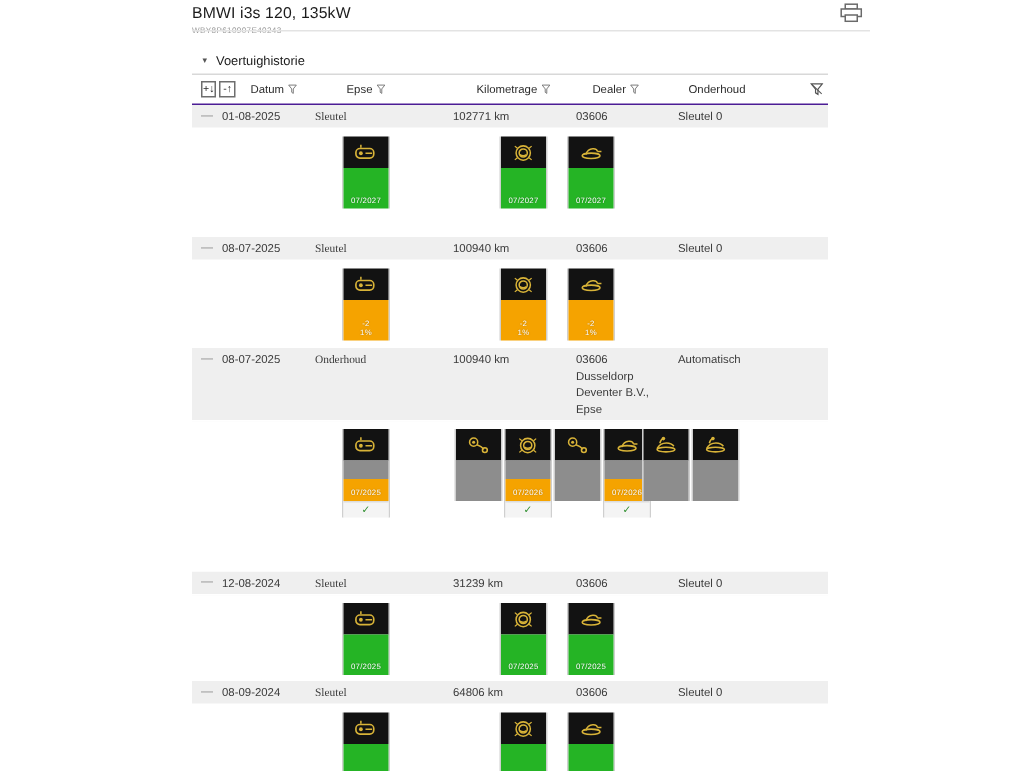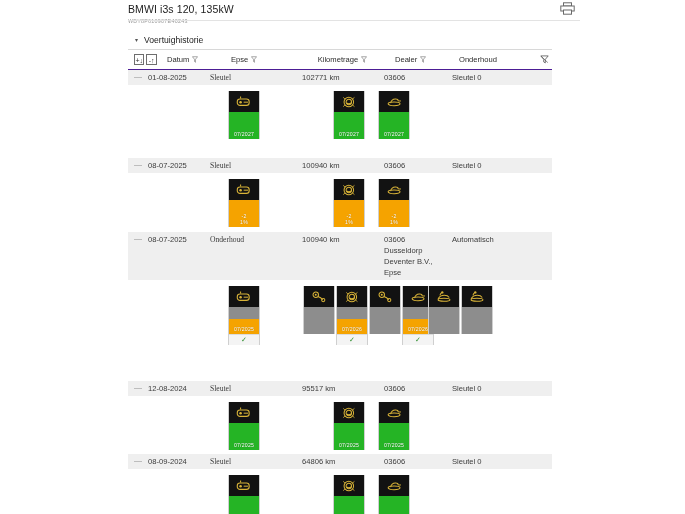--- a/index.html
+++ b/index.html
@@ -453,21 +453,21 @@
                   <circle cx="7.4" cy="2.6" r="1.4" fill="#d8b338"></circle>
                 </svg>
               </div>
               <div class="fill grey"></div>
             </div>
           </div>
           <div class="row">
             <span class="dash">—</span>
             <div class="cell c-datum">12-08-2024</div>
             <div class="cell c-type">Sleutel</div>
-            <div class="cell c-km">95517 km</div>
+            <div class="cell c-km">31239 km</div>
             <div class="cell c-dealer" style="white-space: pre-line;">03606</div>
             <div class="cell c-over">Sleutel 0</div>
           </div>
           <div class="band" style="height: 57px;">
             <div class="tile" style="left: 100px; top: 5px;">
               <div class="ico">
                 <svg width="17" height="14" viewBox="0 0 20 16" aria-hidden="true">
                   <rect x="1.5" y="4.5" width="14" height="7.5" rx="3.2" fill="none" stroke="#d8b338" stroke-width="1.3"></rect>
                   <circle cx="5.4" cy="8.2" r="1.5" fill="#d8b338"></circle>
                   <path d="M9 8.2 h5.2" stroke="#d8b338" stroke-width="1.2"></path>

